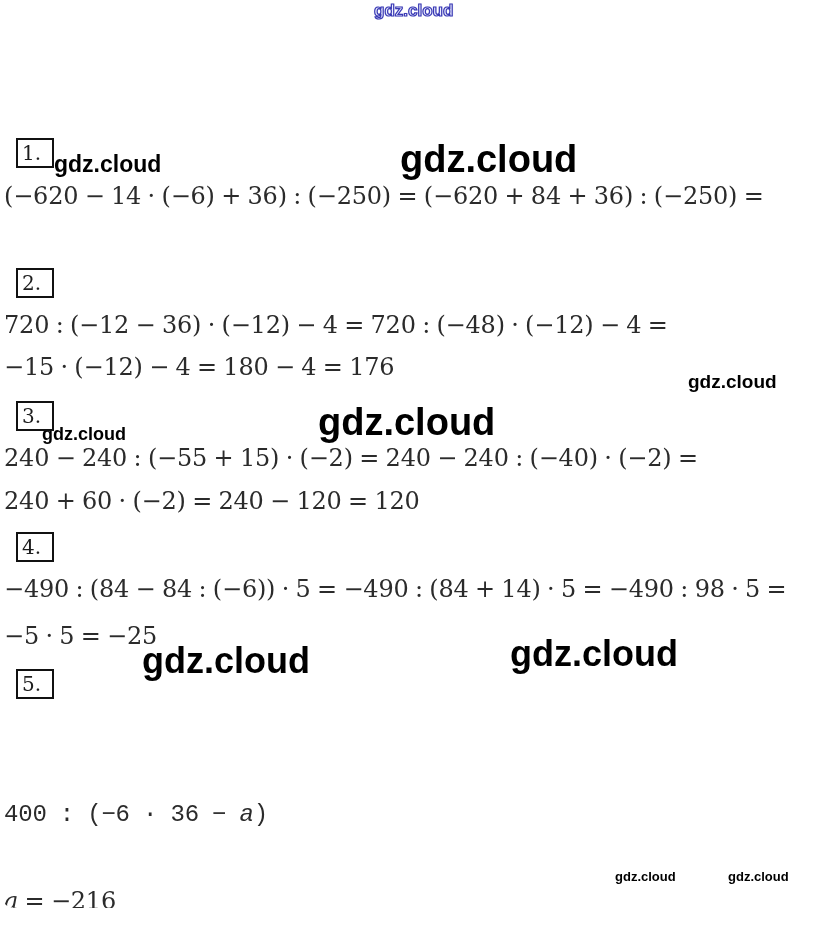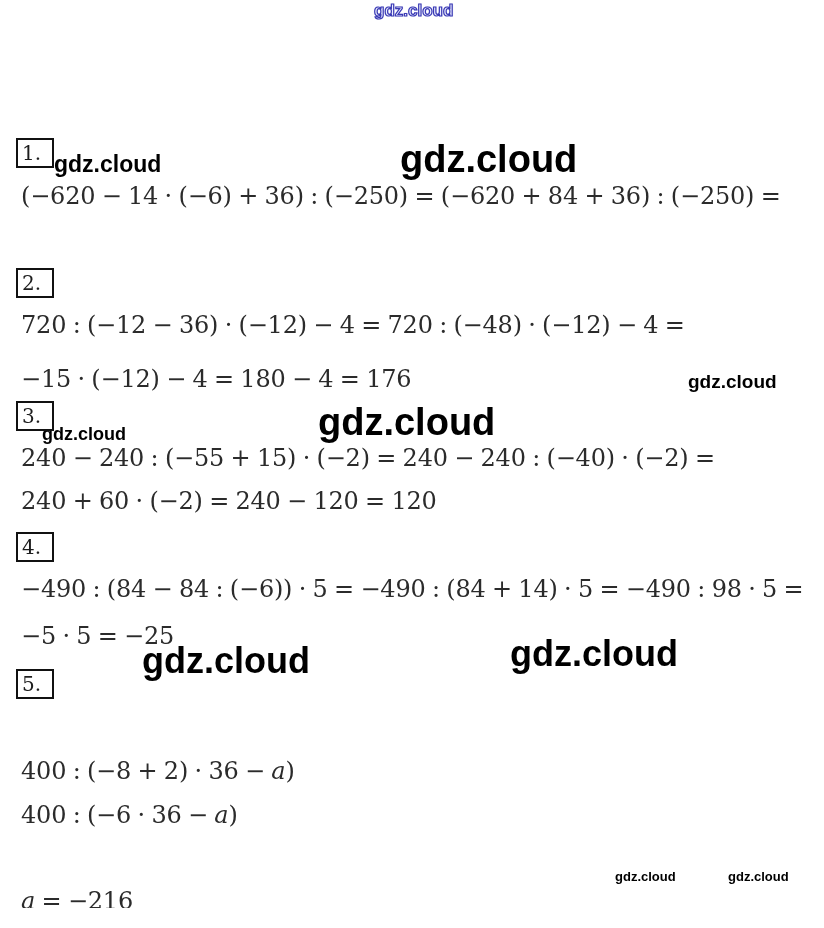--- a/index.html
+++ b/index.html
@@ -58,34 +58,34 @@
     font-size:20px; color:#1d1d1d;
     padding:1px 0 1px 4px;
     background:#fff;
   }
   .nb1 { top:138px; } .nb2 { top:268px; } .nb3 { top:401px; }
   .nb4 { top:532px; } .nb5 { top:669px; }
 
   
   .eq {
     position:absolute;
-    left:21px;
+    left:4px;
     font-family:"DejaVu Serif","Liberation Serif",serif;
     font-size:24px;
     color:#2b2b2b;
     white-space:nowrap;
     word-spacing:-1px;
     letter-spacing:-0.2px;
   }
   .eq i { font-style:italic; }
   .p1l1 { top:182px; } .p1l2 { top:224px; }
-  .p2l1 { top:311px; } .p2l2 { top:353px;margin-top:12px; }
+  .p2l1 { top:311px; } .p2l2 { top:353px; }
   .p3l1 { top:444px; } .p3l2 { top:487px; }
   .p4l1 { top:575px; } .p4l2 { top:622px; }
-  .p5l1 { top:713px; } .p5l2 { top:757px; } .p5l3 { top:801px; }
+  .p5l1 { top:713px; } .p5l2 { top:757px; } .p5l3 { top:801px;font-family:Liberation Mono, monospace; }
   .p5l4 { top:844px; } .p5l5 { top:887px; }
 </style>
 </head>
 <body>
 
 <div class="page">
 
   <div class="wm wm-top">gdz.cloud</div>
   <div class="wm wm1-small">gdz.cloud</div>
   <div class="wm wm1-big">gdz.cloud</div>
@@ -108,17 +108,16 @@
 
   <div class="eq p2l1">720 : (−12 − 36) · (−12) − 4 = 720 : (−48) · (−12) − 4 =</div>
   <div class="eq p2l2">−15 · (−12) − 4 = 180 − 4 = 176</div>
 
   <div class="eq p3l1">240 − 240 : (−55 + 15) · (−2) = 240 − 240 : (−40) · (−2) =</div>
   <div class="eq p3l2">240 + 60 · (−2) = 240 − 120 = 120</div>
 
   <div class="eq p4l1">−490 : (84 − 84 : (−6)) · 5 = −490 : (84 + 14) · 5 = −490 : 98 · 5 =</div>
   <div class="eq p4l2">−5 · 5 = −25</div>
 
-  <div class="eq p5l2">400 : (−8 + 2) · 36 − <i>a</i>)</div>
   <div class="eq p5l3">400 : (−6 · 36 − <i>a</i>)</div>
   <div class="eq p5l5"><i>a</i> = −216</div>
 
 </div>
 
 </body></html>

